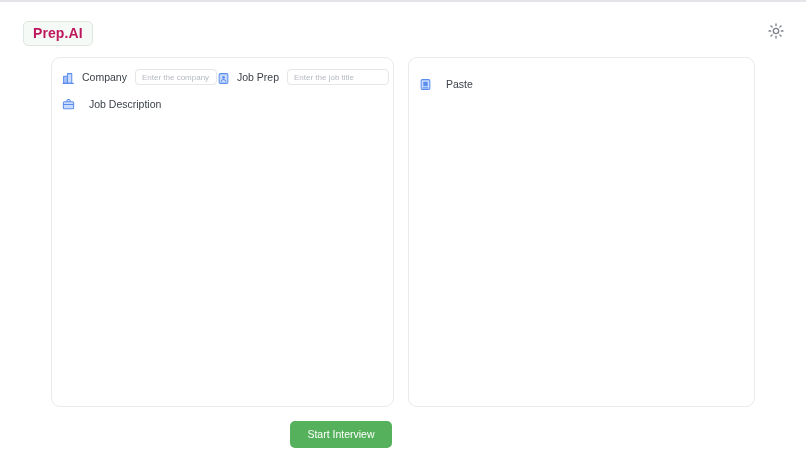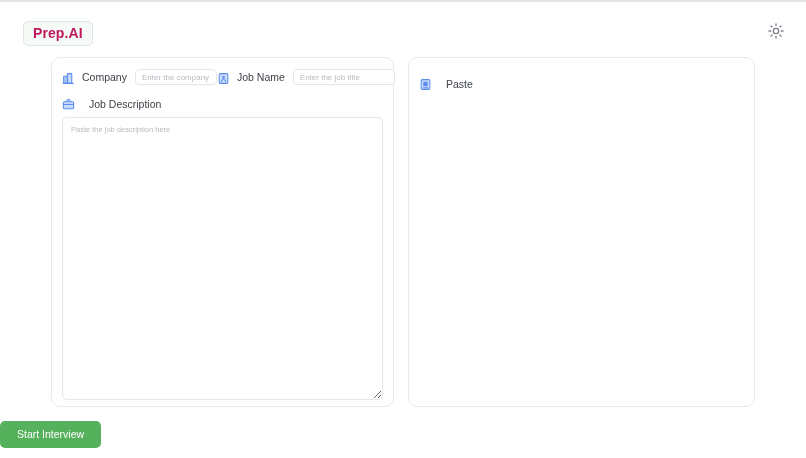--- a/index.html
+++ b/index.html
@@ -159,21 +159,21 @@
   }
   .text-area::placeholder { color: #b6bac1; }
 
   
   .footer {
     position: absolute;
     top: 421px;
     left: 0;
     width: 682px;
     display: flex;
-    justify-content: flex-start;
+    justify-content: center;
   }
 
   .start-btn {
     background: #55b15c;
     color: #ffffff;
     border: none;
     border-radius: 5px;
     font-size: 10.5px;
     font-family: "Liberation Sans", sans-serif;
     padding: 7px 17px 8px 17px;
@@ -231,38 +231,37 @@
         <div class="spacer-company"></div>
 
         <div class="field-group">
           <span class="ico">
             <svg width="13" height="13" viewBox="0 0 24 24" fill="none" stroke="#5b8def" stroke-width="1.9" stroke-linejoin="round">
               <rect x="4" y="3" width="16" height="18" rx="2" fill="#c9dbfb"></rect>
               <circle cx="12" cy="10" r="2.4" fill="#5b8def" stroke="none"></circle>
               <path d="M8 17c.8-2 2.2-3 4-3s3.2 1 4 3" stroke-linecap="round"></path>
             </svg>
           </span>
-          <span class="field-label">Job Name</span>
+          <span class="field-label">Job Prep</span>
           <input class="text-input input-jobtitle" type="text" placeholder="Enter the job title" style="">
         </div>
 
       </div>
 
       <div class="section-row">
         <span class="ico">
           <svg width="13" height="13" viewBox="0 0 24 24" fill="none" stroke="#5b8def" stroke-width="1.9" stroke-linejoin="round">
             <rect x="2.5" y="7" width="19" height="13" rx="2" fill="#c9dbfb"></rect>
             <path d="M9 7V5a2 2 0 012-2h2a2 2 0 012 2v2"></path>
             <line x1="2.5" y1="12" x2="21.5" y2="12"></line>
           </svg>
         </span>
         <span class="section-label">Job Description</span>
       </div>
 
-      <textarea class="text-area" placeholder="Paste the job description here" style=""></textarea>
 
     </div>
 
     <div class="card right">
 
 
       <div class="section-row">
         <span class="ico">
           <svg width="13" height="13" viewBox="0 0 24 24" fill="none" stroke="#5b8def" stroke-width="1.9" stroke-linejoin="round">
             <rect x="4" y="3" width="16" height="18" rx="2" fill="#c9dbfb"></rect>

